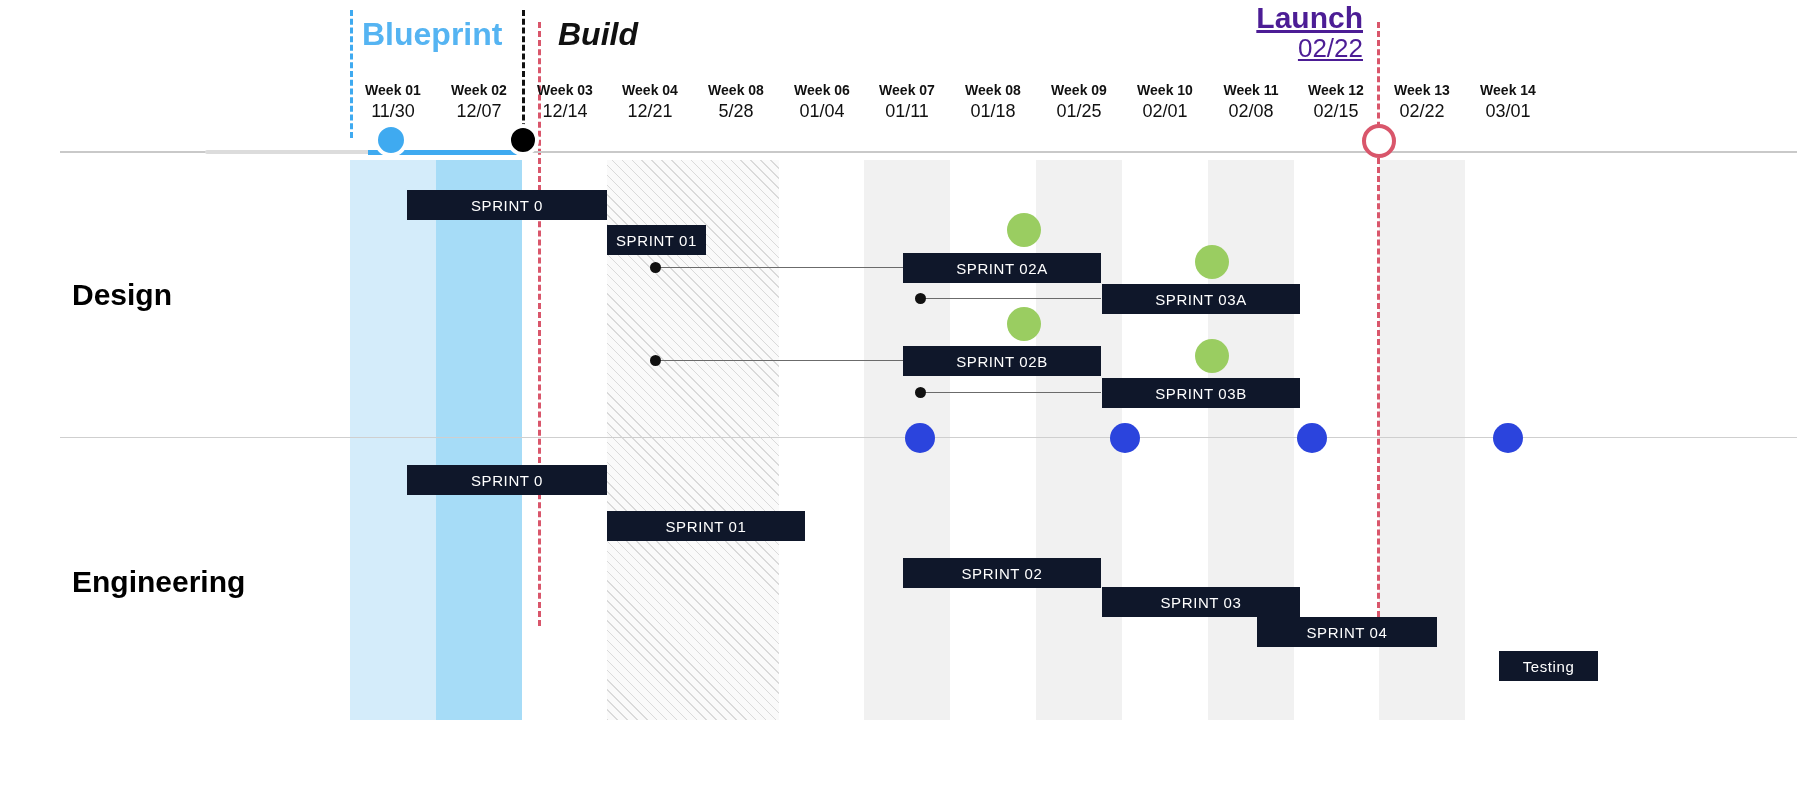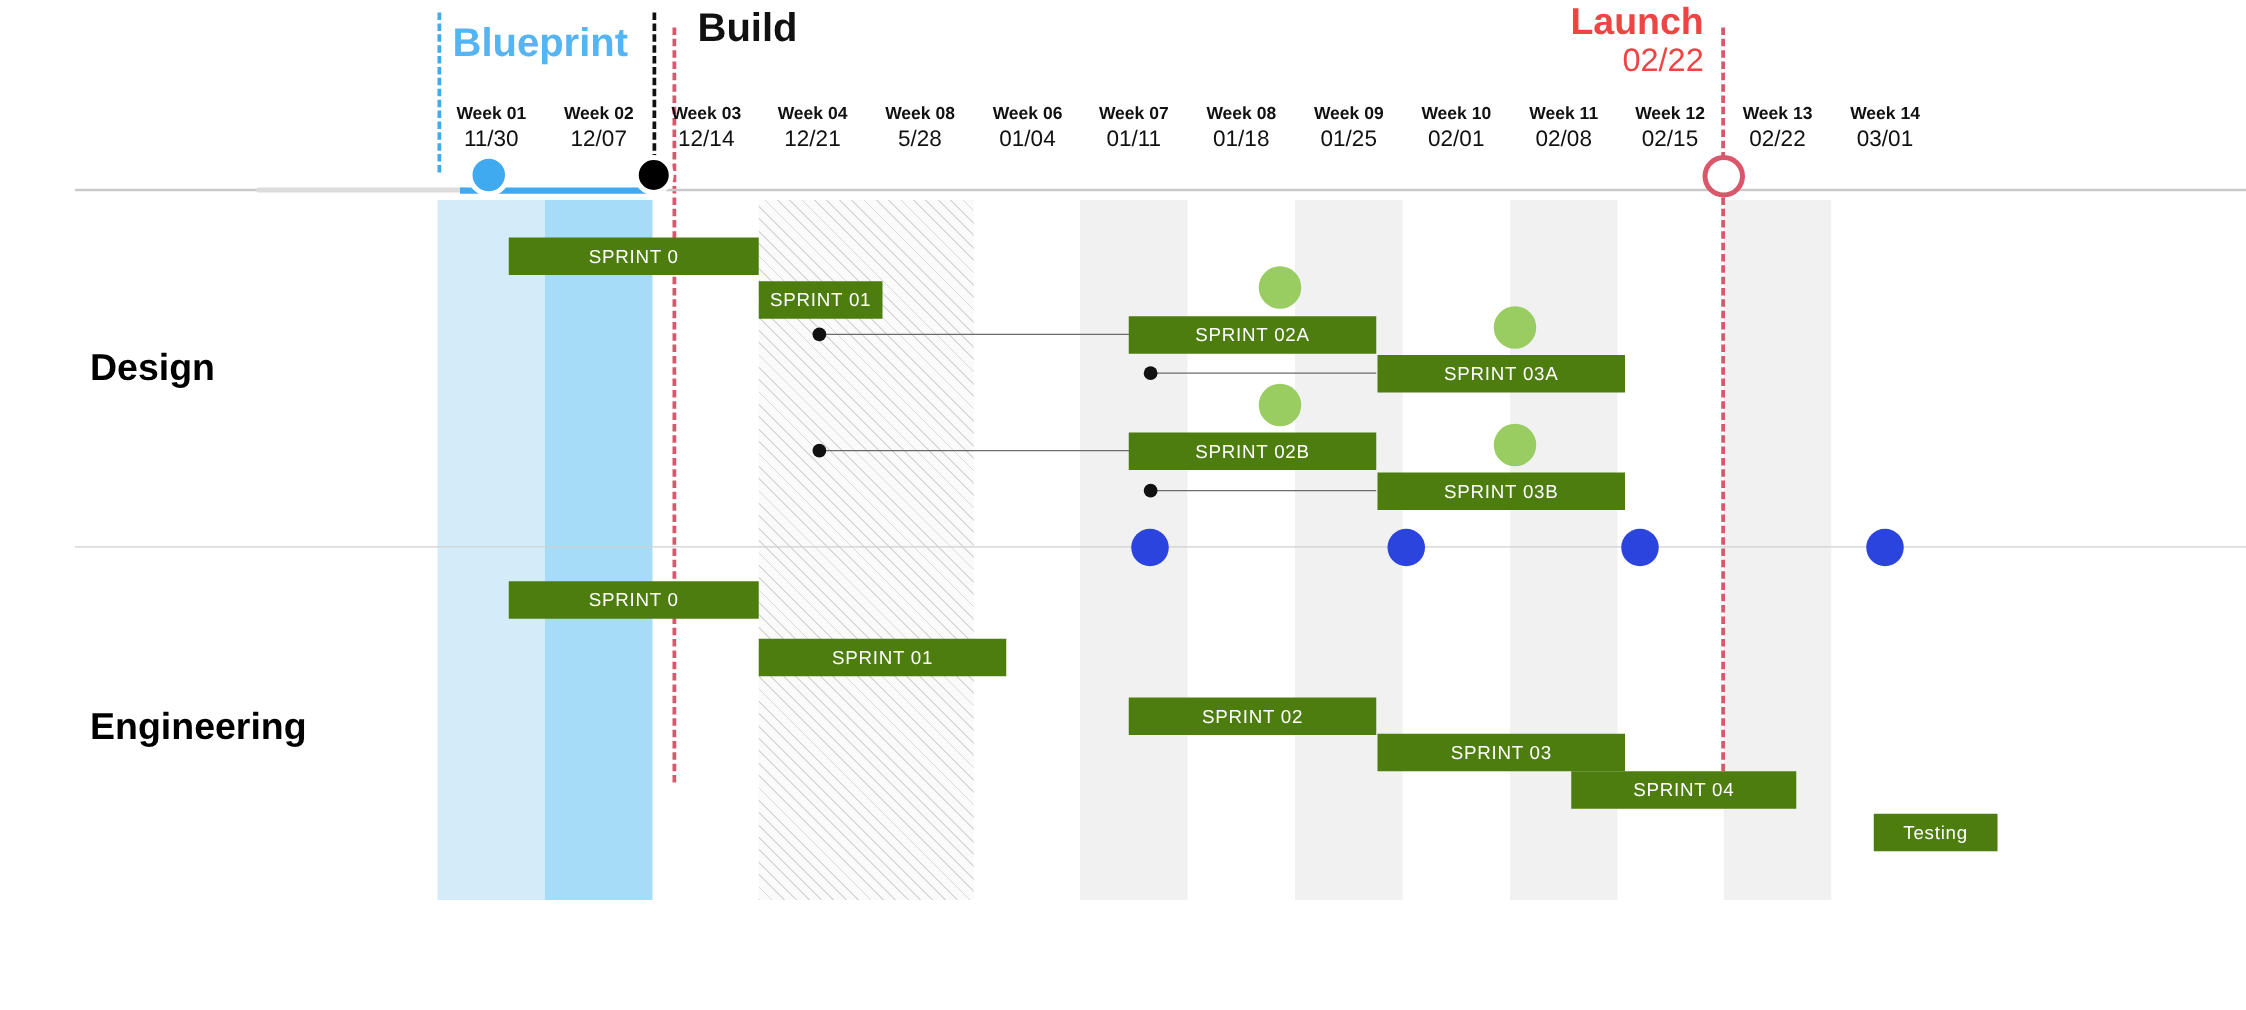--- a/index.html
+++ b/index.html
@@ -29,37 +29,37 @@
   
   .vline{position:absolute;width:0;border-left-width:3px;border-left-style:dashed;}
   .vline-blue{border-left-color:#3faaf0;}
   .vline-black{border-left-color:#111;}
   .vline-red{border-left-color:#d9566b;}
 
   
   .phase-label{position:absolute;font-size:32px;font-weight:bold;white-space:nowrap;}
   .phase-blueprint{color:#55b4f2;}
   .phase-build{color:#111;}
-  .launch-label{position:absolute;text-align:right;color:#ef4444;white-space:nowrap;}
+  .launch-label{position:absolute;text-align:right;color:#4c1d95;white-space:nowrap;text-decoration:underline;}
   .launch-label .lname{font-size:30px;font-weight:bold;line-height:1.05;}
   .launch-label .ldate{font-size:26px;line-height:1.15;}
 
   
   .week{position:absolute;top:82px;text-align:center;}
   .week .wname{font-size:14px;font-weight:bold;color:#111;line-height:1.25;white-space:nowrap;}
   .week .wdate{font-size:18px;color:#111;line-height:1.25;white-space:nowrap;}
 
   
   .row-label{position:absolute;left:72px;font-size:30px;font-weight:bold;color:#000;}
 
   
   .row-divider{position:absolute;left:60px;right:0;height:1px;background:#cfcfcf;}
 
   
-  .bar{position:absolute;height:30px;background:#4d7c0f;color:#fff;
+  .bar{position:absolute;height:30px;background:#0f172a;color:#fff;
        font-size:15px;letter-spacing:.6px;
        display:flex;align-items:center;justify-content:center;}
 
   
   .conn-line{position:absolute;height:1px;background:#6b6b6b;}
   .conn-dot{position:absolute;width:11px;height:11px;border-radius:50%;background:#111;}
 
   
   .dot{position:absolute;border-radius:50%;}
   .dot-research{width:34px;height:34px;background:#9acd61;}
@@ -87,21 +87,21 @@
     <div class="col-band" style="left:1208px;width:86px;"></div>
     <div class="col-band" style="left:1379px;width:86px;"></div>
   </div>
 
   <div class="vline vline-blue" style="left:350px;top:10px;height:128px;"></div>
   <div class="vline vline-black" style="left:522px;top:10px;height:128px;"></div>
   <div class="vline vline-red" style="left:538px;top:22px;height:604px;"></div>
   <div class="vline vline-red" style="left:1377px;top:22px;height:604px;"></div>
 
   <div class="phase-label phase-blueprint" style="left:362px;top:16px;">Blueprint</div>
-  <div class="phase-label phase-build" style="left:558px;top:4px;">Build</div>
+  <div class="phase-label phase-build" style="left:558px;top:16px;font-style:italic;">Build</div>
 
   <div class="launch-label" style="left:1090px;top:2px;width:273px;">
     <div class="lname">Launch</div>
     <div class="ldate">02/22</div>
   </div>
 
   <div>
     <div class="week" style="left:350px;width:86px;">
       <div class="wname">Week 01</div>
       <div class="wdate">11/30</div>

